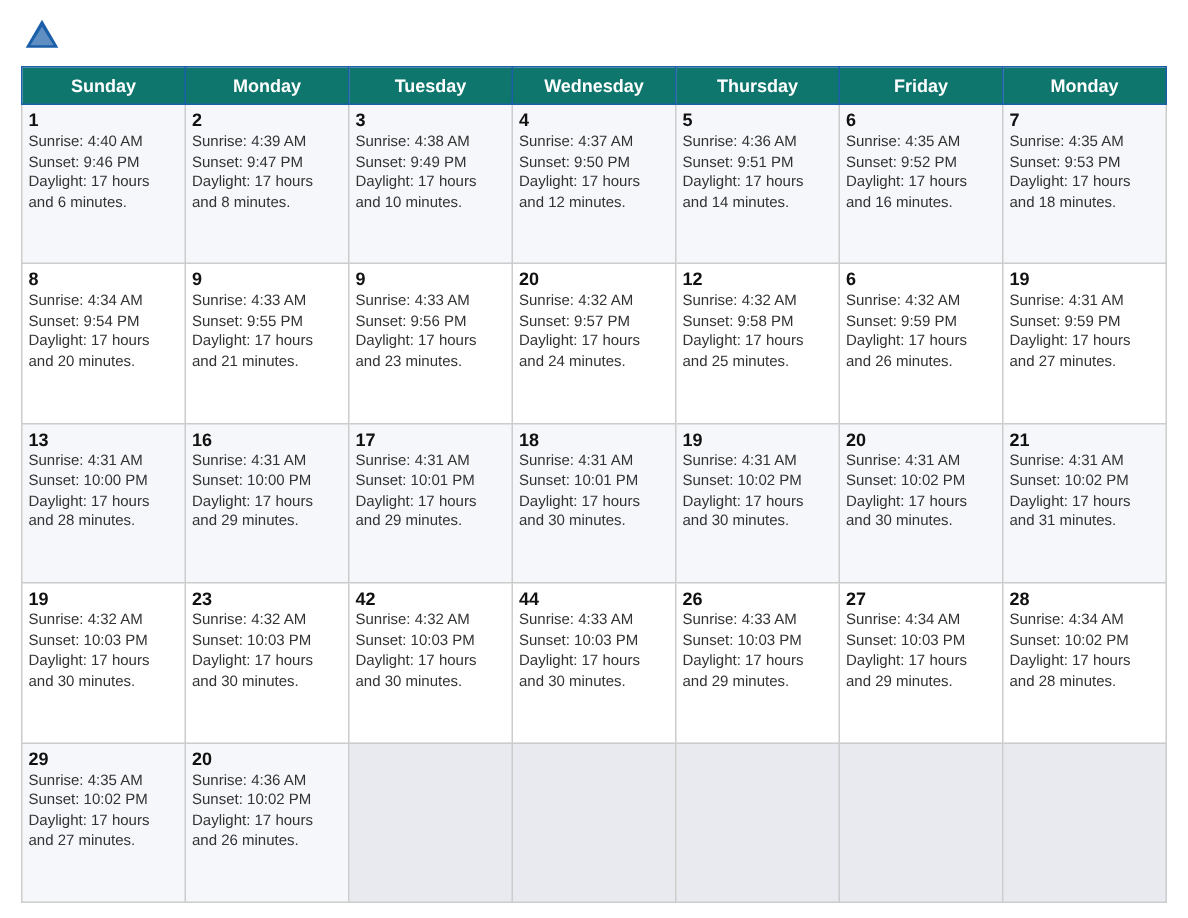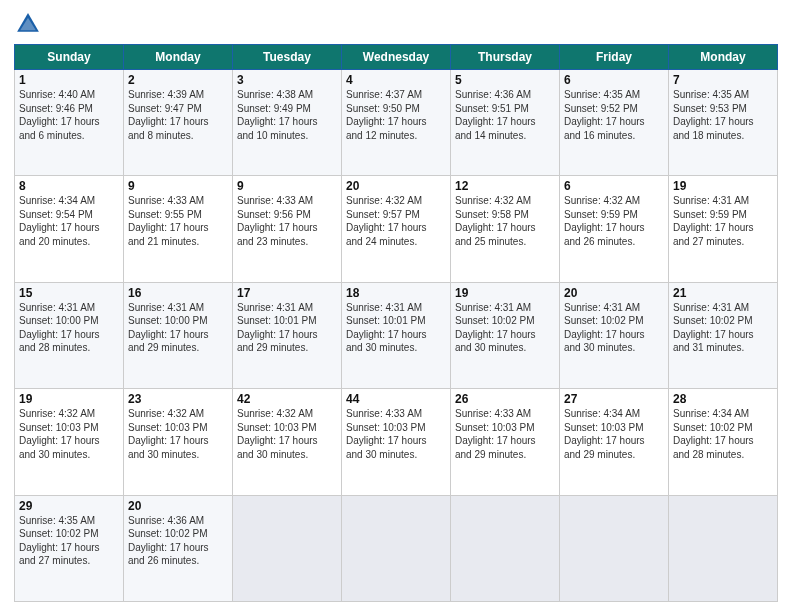--- a/index.html
+++ b/index.html
@@ -196,21 +196,21 @@
             <span class="day-num">6</span>
             <div class="day-info">Sunrise: 4:32 AM<br>Sunset: 9:59 PM<br>Daylight: 17 hours and 26 minutes.</div>
           </td>
           <td>
             <span class="day-num">19</span>
             <div class="day-info">Sunrise: 4:31 AM<br>Sunset: 9:59 PM<br>Daylight: 17 hours and 27 minutes.</div>
           </td>
         </tr>
         <tr>
           <td>
-            <span class="day-num">15</span>
+            <span class="day-num">13</span>
             <div class="day-info">Sunrise: 4:31 AM<br>Sunset: 10:00 PM<br>Daylight: 17 hours and 28 minutes.</div>
           </td>
           <td>
             <span class="day-num">16</span>
             <div class="day-info">Sunrise: 4:31 AM<br>Sunset: 10:00 PM<br>Daylight: 17 hours and 29 minutes.</div>
           </td>
           <td>
             <span class="day-num">17</span>
             <div class="day-info">Sunrise: 4:31 AM<br>Sunset: 10:01 PM<br>Daylight: 17 hours and 29 minutes.</div>
           </td>

